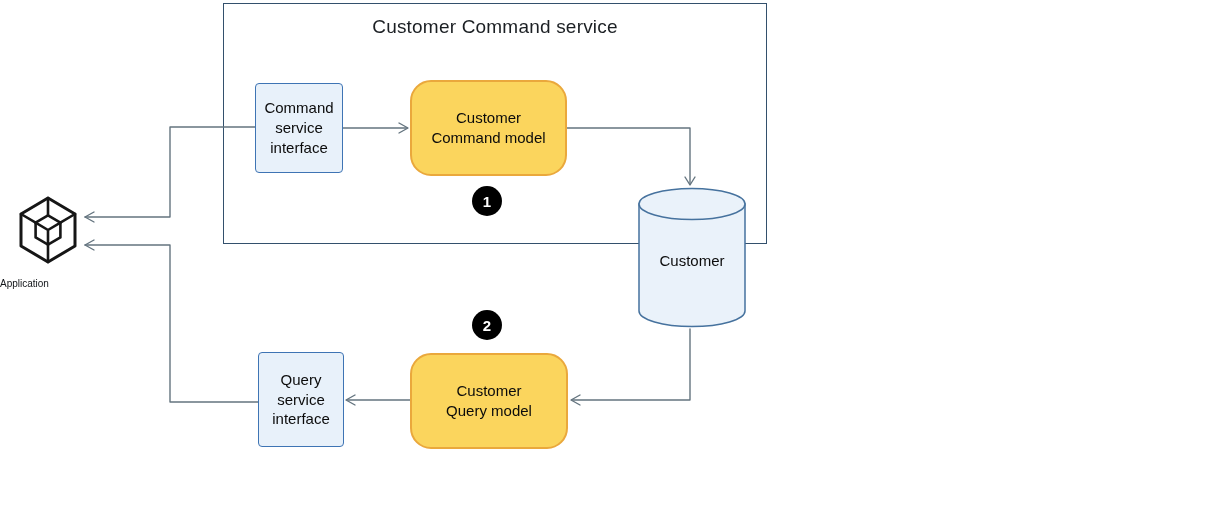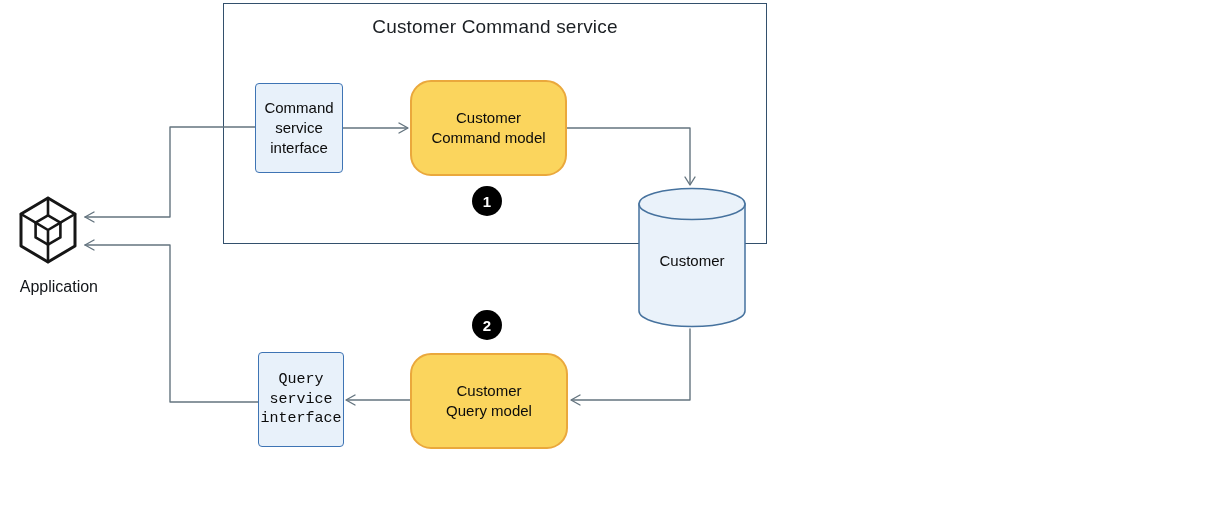--- a/index.html
+++ b/index.html
@@ -28,21 +28,21 @@
     background:#FBD55D;border:2px solid #EAA83C;border-radius:21px;
   }
   .badge{
     position:absolute;width:30px;height:30px;border-radius:50%;background:#000000;
     color:#ffffff;font-size:15px;font-weight:bold;display:flex;align-items:center;justify-content:center;
   }
   .db-label{
     position:absolute;text-align:center;font-size:15px;color:#0b0b0b;
   }
   .app-label{
-    position:absolute;text-align:right;font-size:16px;color:#111418;
+    position:absolute;text-align:left;font-size:10px;color:#111418;
   }
   svg{position:absolute;left:0;top:0;}
   .abs{position:absolute;}
 </style>
 </head>
 <body>
 
 <div class="canvas">
 
   <div class="service-box" style="left:223px;top:3px;width:544px;height:241px;">
@@ -97,21 +97,21 @@
   <svg class="abs" style="left:636px;top:187px;" width="112" height="143" viewBox="0 0 112 143">
     <path d="M3,17 L3,124 A53,15.5 0 0 0 109,124 L109,17 Z" fill="#EAF2FA" stroke="#46729E" stroke-width="1.5"></path>
     <ellipse cx="56" cy="17" rx="53" ry="15.5" fill="#EAF2FA" stroke="#46729E" stroke-width="1.5"></ellipse>
   </svg>
   <div class="db-label" style="left:636px;top:252px;width:112px;">Customer</div>
 
   <div class="badge" style="left:472px;top:310px;">
     <span>2</span>
   </div>
 
-  <div class="node interface-node" style="left:258px;top:352px;width:86px;height:95px;font-family:Liberation Mono, monospace;">
+  <div class="node interface-node" style="left:258px;top:352px;width:86px;height:95px;">
     <span>Query
 service
 interface</span>
   </div>
 
   <div class="node model-node" style="left:410px;top:353px;width:158px;height:96px;">
     <span>Customer
 Query model</span>
   </div>
 

